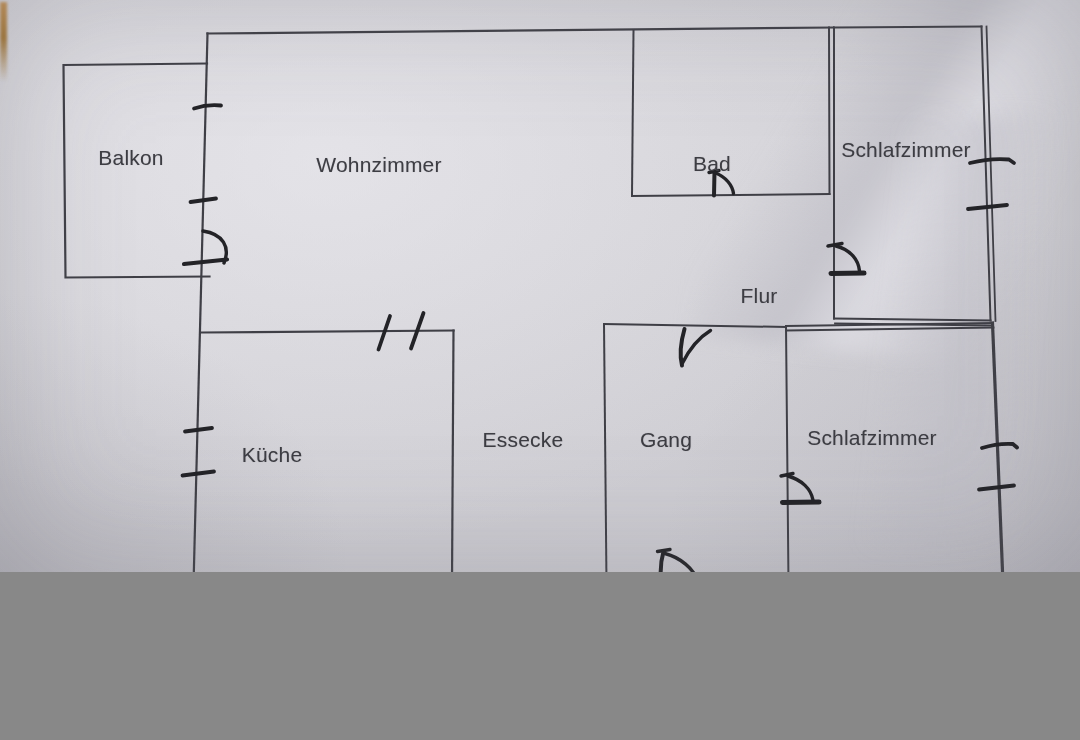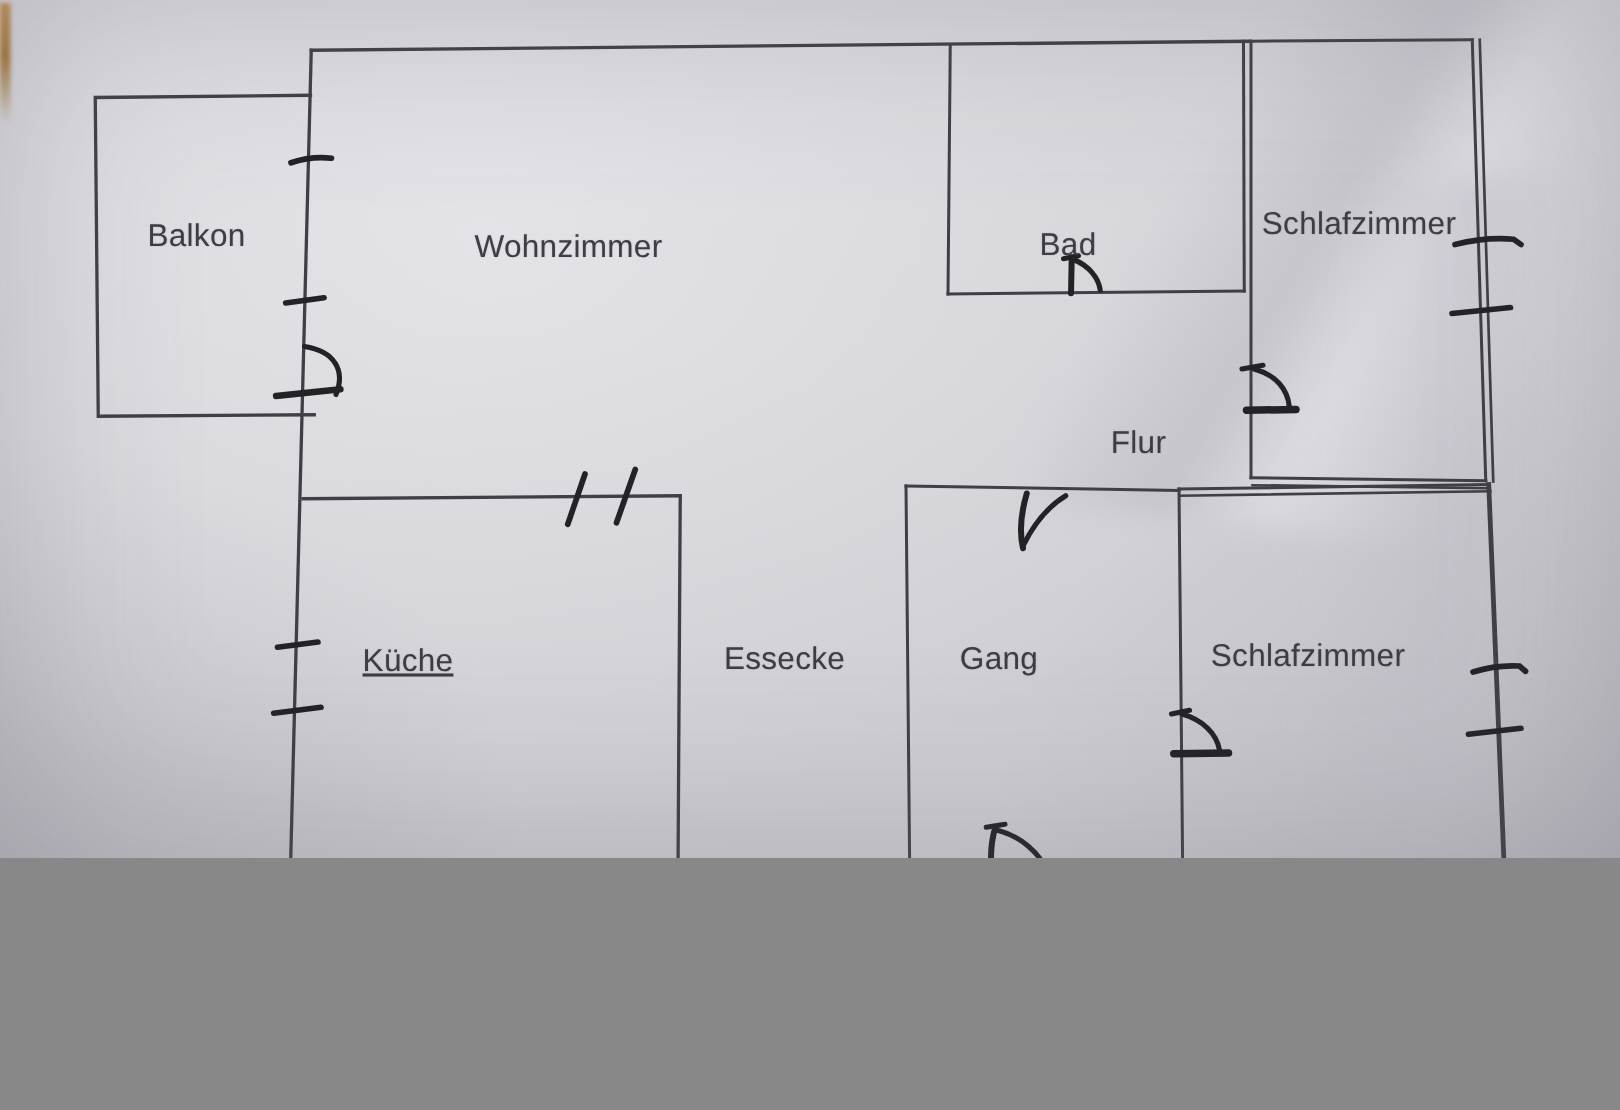--- a/index.html
+++ b/index.html
@@ -123,19 +123,19 @@
       <path d="M 982,448 C 993,444.5 1004,443.5 1013,444 L 1017,447.5"></path>
       <path d="M 979,489.5 L 1014,485.5"></path>
     </g>
   </svg>
 
   <div class="room-label" style="left:131px;top:158px;">Balkon</div>
   <div class="room-label" style="left:379px;top:165px;">Wohnzimmer</div>
   <div class="room-label" style="left:712px;top:164px;">Bad</div>
   <div class="room-label" style="left:906px;top:150px;">Schlafzimmer</div>
   <div class="room-label" style="left:759px;top:296px;">Flur</div>
-  <div class="room-label" style="left:272px;top:441px;text-decoration:underline;">Küche</div>
+  <div class="room-label" style="left:272px;top:455px;">Küche</div>
   <div class="room-label" style="left:503px;top:440px;margin-left:20px;">Essecke</div>
   <div class="room-label" style="left:666px;top:440px;">Gang</div>
   <div class="room-label" style="left:872px;top:438px;">Schlafzimmer</div>
 
   <div class="vignette"></div>
 </div>
 
 </body></html>

